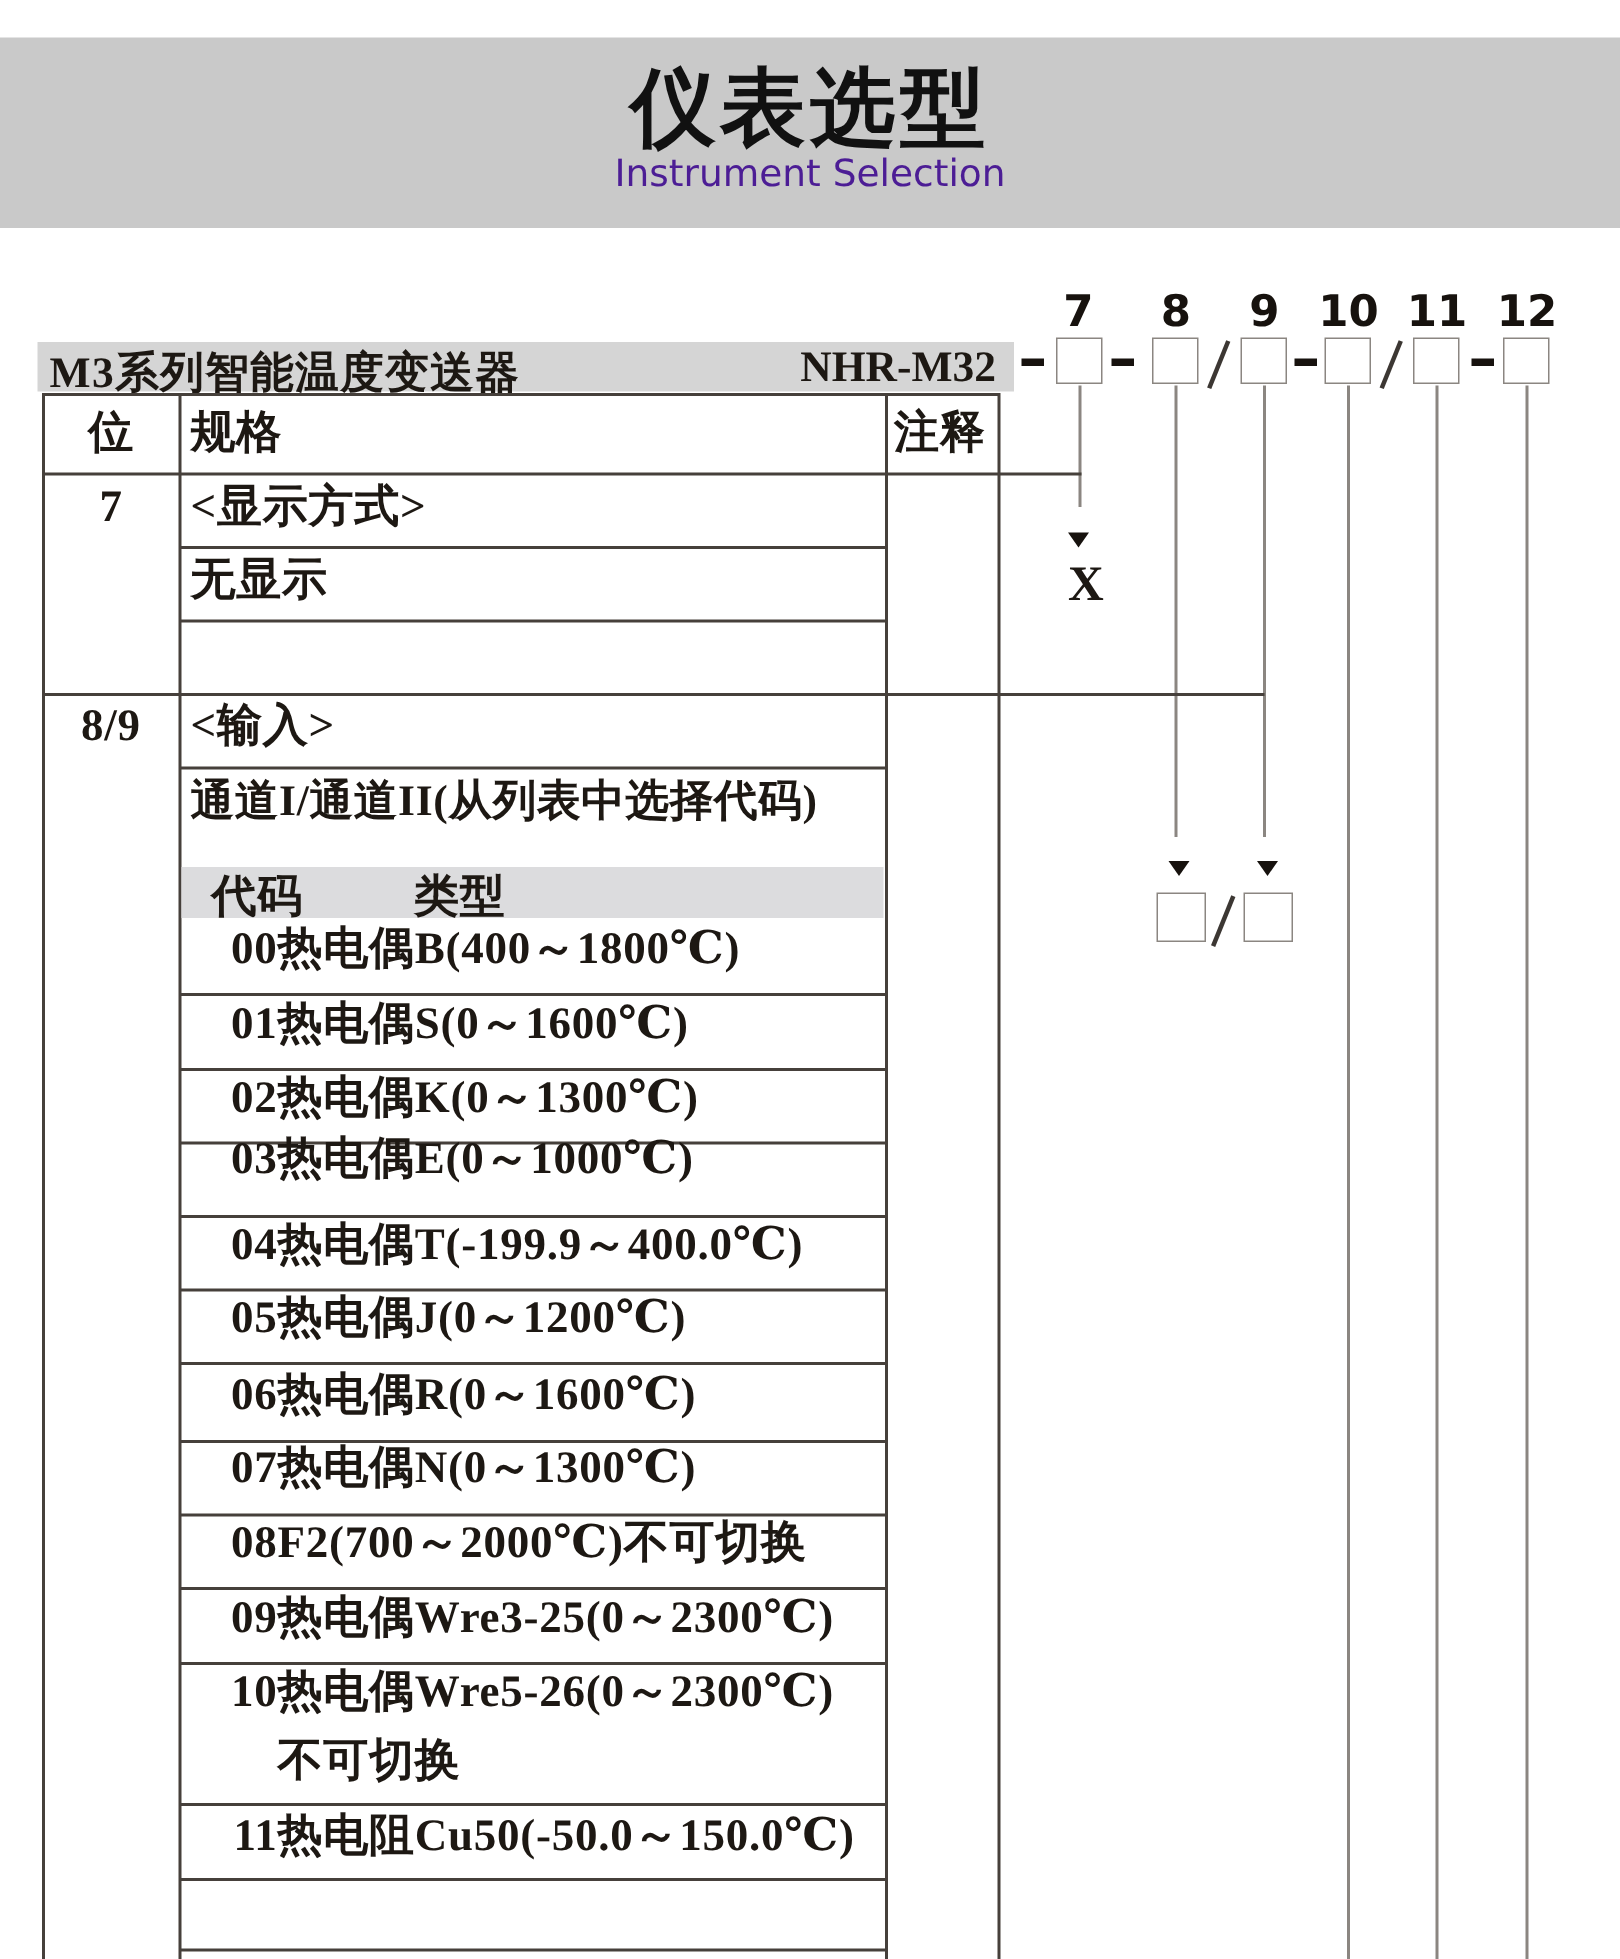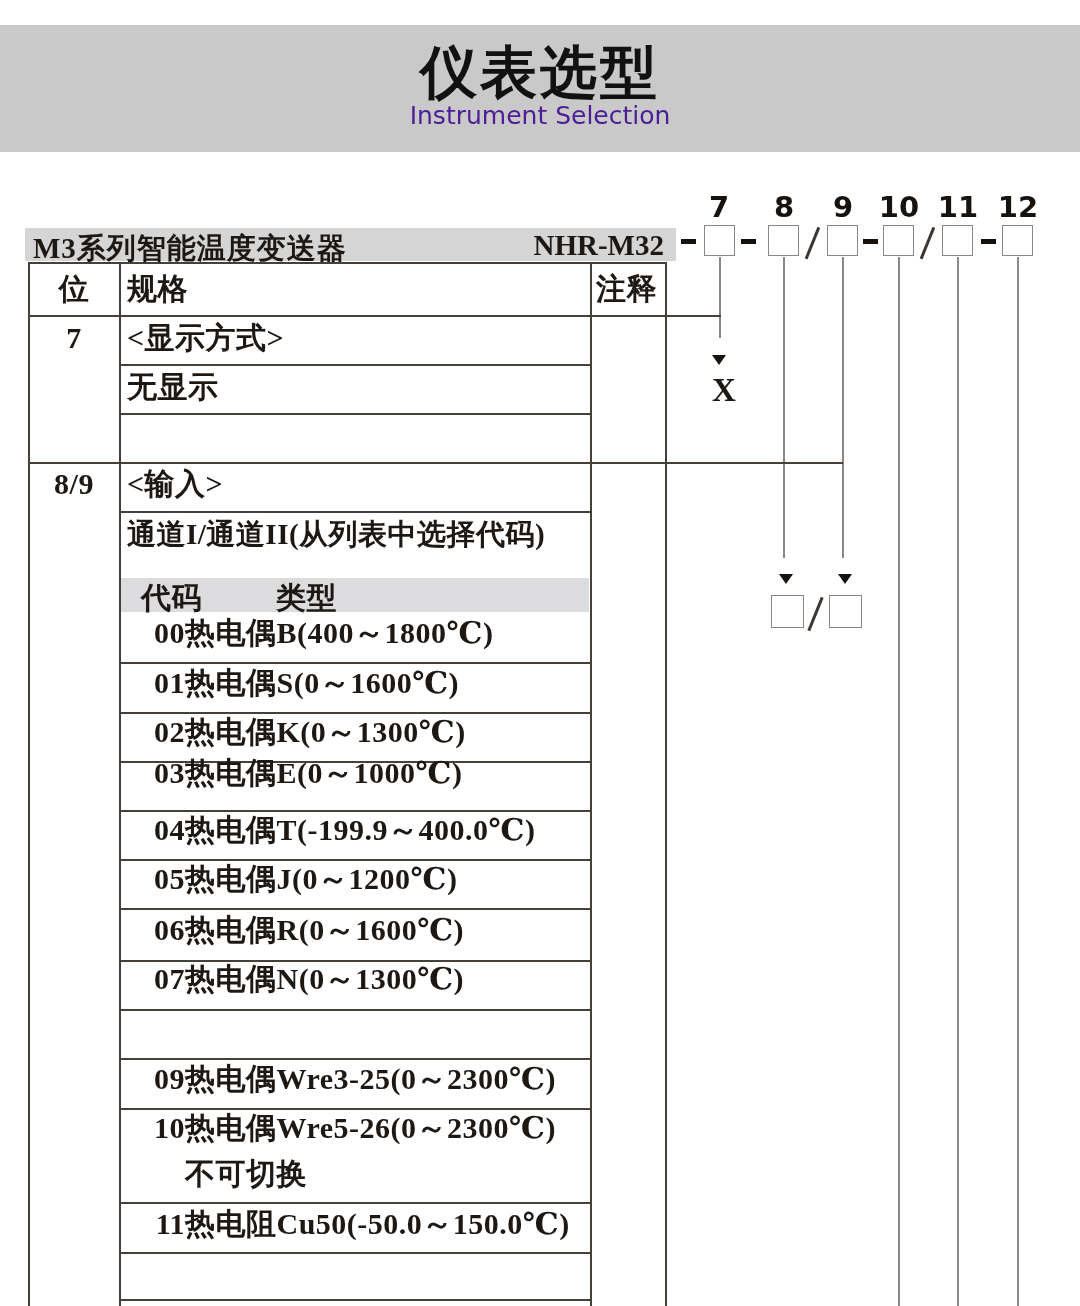--- a/index.html
+++ b/index.html
@@ -126,18 +126,19 @@
   <div class="t" style="left:276px;top:581px;">类型</div>
 
   <div class="coderow" style="top:616px;"><span class="cnum">00</span><span>热电偶B(400～1800℃)</span></div>
   <div class="coderow" style="top:666px;"><span class="cnum">01</span><span>热电偶S(0～1600℃)</span></div>
   <div class="coderow" style="top:715px;"><span class="cnum">02</span><span>热电偶K(0～1300℃)</span></div>
   <div class="coderow" style="top:732px;margin-top:24px;"><span class="cnum">03</span><span>热电偶E(0～1000℃)</span></div>
   <div class="coderow" style="top:813px;"><span class="cnum">04</span><span>热电偶T(-199.9～400.0℃)</span></div>
   <div class="coderow" style="top:862px;"><span class="cnum">05</span><span>热电偶J(0～1200℃)</span></div>
   <div class="coderow" style="top:913px;"><span class="cnum">06</span><span>热电偶R(0～1600℃)</span></div>
   <div class="coderow" style="top:962px;"><span class="cnum">07</span><span>热电偶N(0～1300℃)</span></div>
+  <div class="coderow" style="top:1012px;"><span class="cnum">08</span><span>F2(700～2000℃)不可切换</span></div>
   <div class="coderow" style="top:1062px;"><span class="cnum">09</span><span>热电偶Wre3-25(0～2300℃)</span></div>
   <div class="coderow" style="top:1111px;"><span class="cnum">10</span><span>热电偶Wre5-26(0～2300℃)</span></div>
   <div class="coderow" style="top:1157px;left:185px;"><span>不可切换</span></div>
   <div class="coderow" style="top:1207px;"><span class="cnum">11</span><span>热电阻Cu50(-50.0～150.0℃)</span></div>
 
 </div>
 
 </body></html>

